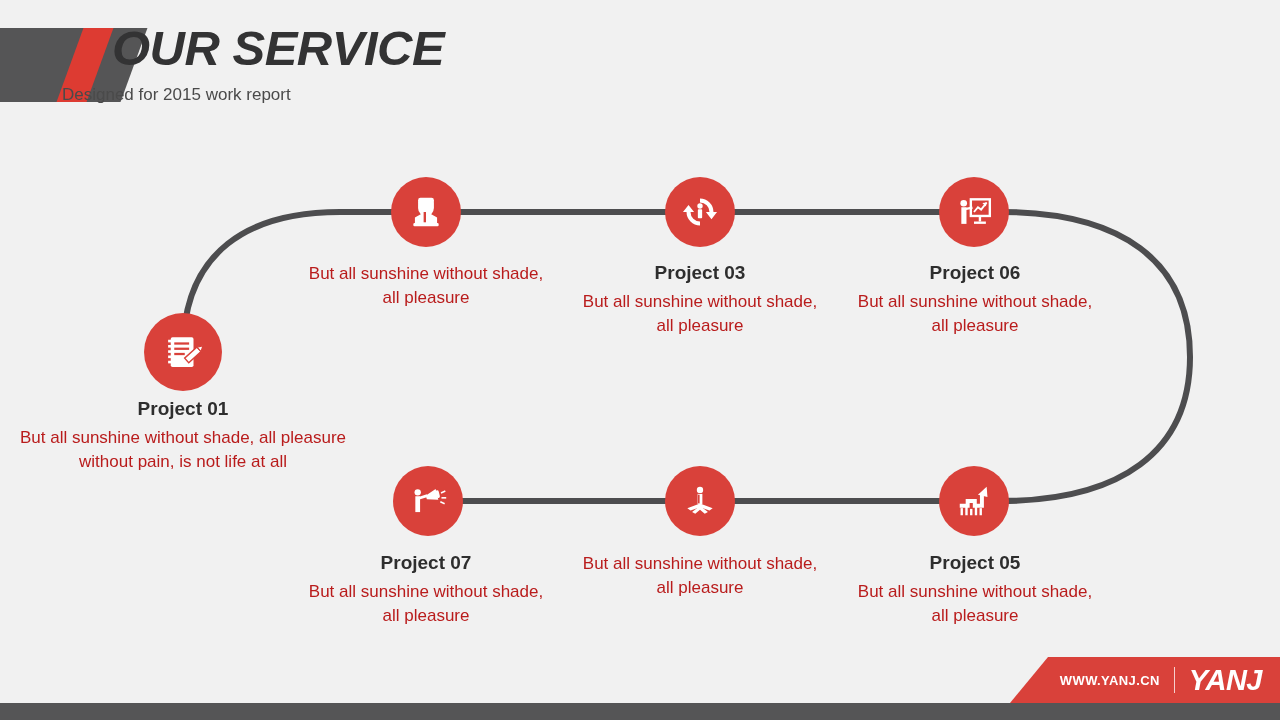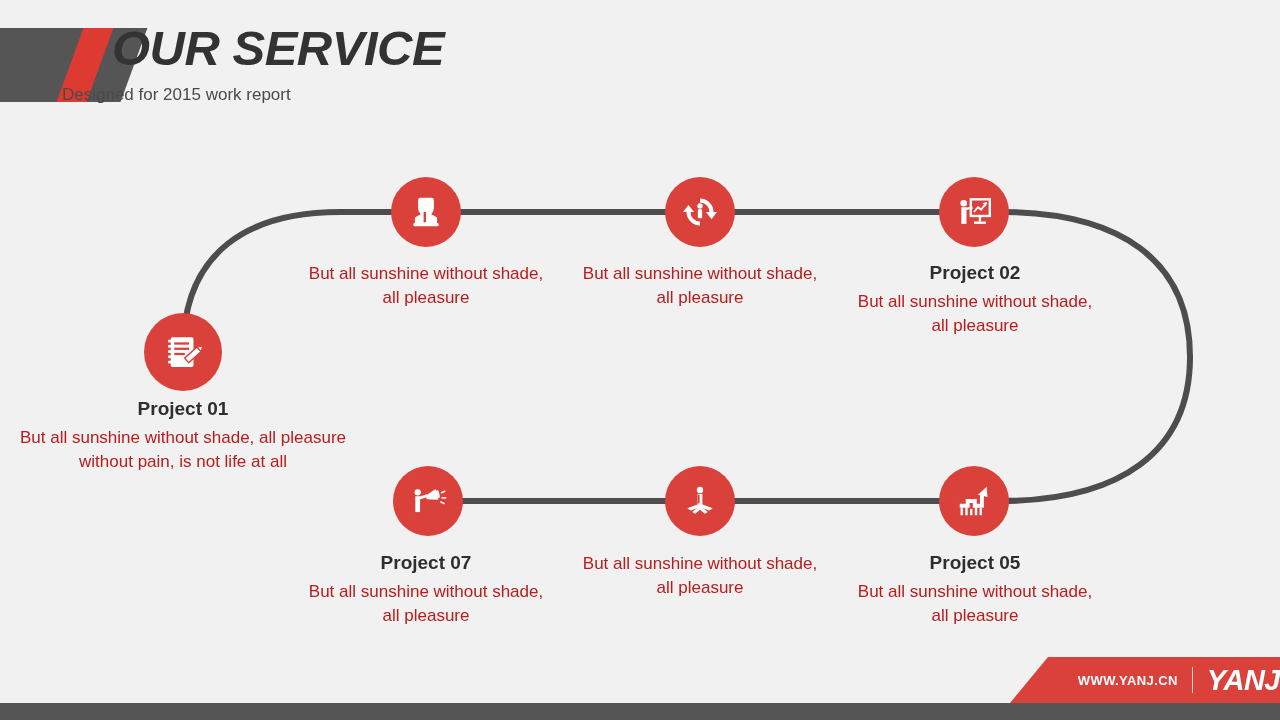--- a/index.html
+++ b/index.html
@@ -131,20 +131,21 @@
   }
   .footer-inner {
     position: absolute;
     right: 0;
     bottom: 17px;
     width: 270px;
     height: 46px;
     display: flex;
     align-items: center;
     justify-content: flex-end;
+    padding-right: 18px;
     box-sizing: border-box;
   }
   .footer-url {
     font-size: 13px;
     font-weight: bold;
     color: #ffffff;
     letter-spacing: 0.4px;
   }
   .footer-divider {
     width: 1px;
@@ -224,39 +225,40 @@
     <span>
       <svg width="38" height="38" viewBox="0 0 48 48">
         <path d="M24 7 A17 17 0 0 1 41 24 L45.5 24 L38.5 33 L31.5 24 L36 24 A12 12 0 0 0 24 12 Z" fill="#ffffff"></path>
         <path d="M24 41 A17 17 0 0 1 7 24 L2.5 24 L9.5 15 L16.5 24 L12 24 A12 12 0 0 0 24 36 Z" fill="#ffffff"></path>
         <circle cx="24" cy="16.5" r="3.4" fill="#ffffff"></circle>
         <rect x="21.3" y="20.5" width="5.4" height="11.5" rx="1" fill="#ffffff"></rect>
       </svg>
     </span>
   </div>
   <div class="caption" style="left:580px; top:262px; width:240px;">
+    <div class="title">Project 03</div>
     <div class="desc">But all sunshine without shade, all pleasure</div>
   </div>
 
   <div class="node" style="left:939px; top:177px;">
     <span>
       <svg width="38" height="38" viewBox="0 0 48 48">
         <rect x="20" y="8" width="24" height="21" fill="none" stroke="#ffffff" stroke-width="3"></rect>
         <polyline points="24,24 29,18 33,21 40,12" fill="none" stroke="#ffffff" stroke-width="2.4"></polyline>
         <polygon points="40,12 34.5,12.5 39,17" fill="#ffffff"></polygon>
         <rect x="30" y="29" width="3" height="7" fill="#ffffff"></rect>
         <rect x="24" y="36" width="15" height="3" fill="#ffffff"></rect>
         <circle cx="11" cy="13" r="4.2" fill="#ffffff"></circle>
         <rect x="8" y="18" width="6.5" height="21" fill="#ffffff"></rect>
         <rect x="12" y="19" width="10" height="3" fill="#ffffff" transform="rotate(-12 12 19)"></rect>
       </svg>
     </span>
   </div>
   <div class="caption" style="left:855px; top:262px; width:240px;">
-    <div class="title">Project 02</div>
+    <div class="title">Project 06</div>
     <div class="desc">But all sunshine without shade, all pleasure</div>
   </div>
 
   <div class="node" style="left:939px; top:466px;">
     <span>
       <svg width="38" height="38" viewBox="0 0 48 48">
         <polyline points="6,30 16,30 16,24 25,24 25,30 34,30 34,14" fill="none" stroke="#ffffff" stroke-width="5" stroke-linejoin="miter"></polyline>
         <polygon points="29,16 40,6 41,19" fill="#ffffff"></polygon>
         <rect x="7" y="33" width="3" height="9" fill="#ffffff"></rect>
         <rect x="13" y="31" width="3" height="11" fill="#ffffff"></rect>

